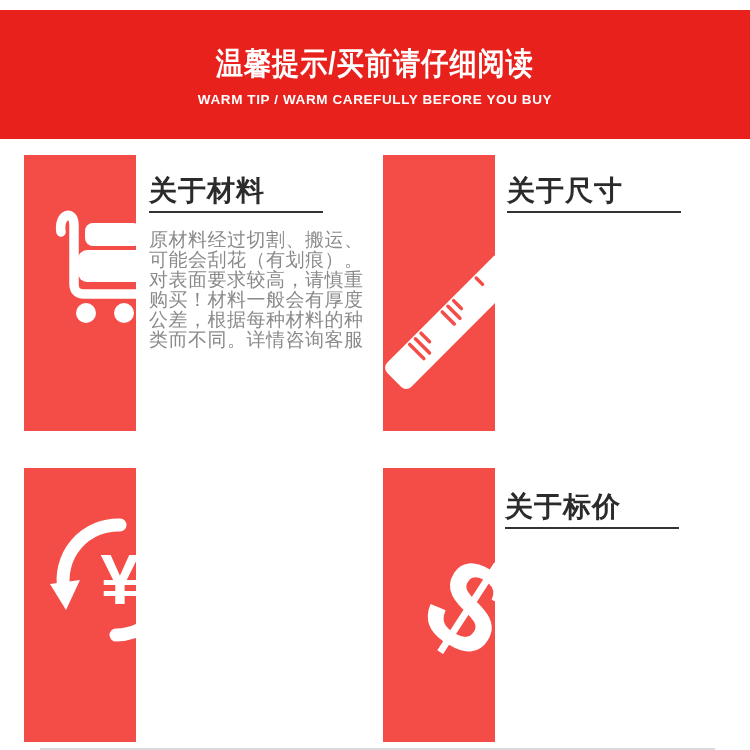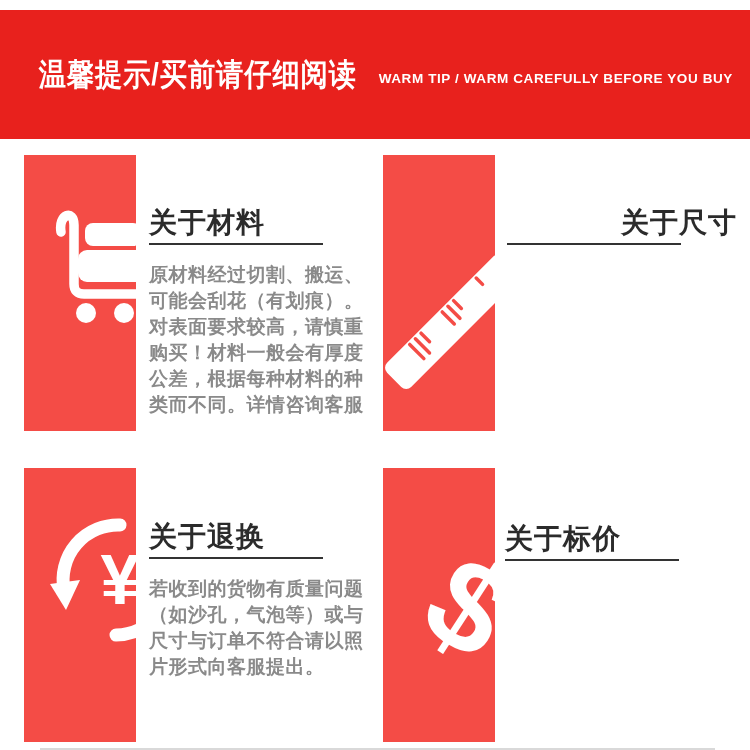--- a/index.html
+++ b/index.html
@@ -1,38 +1,38 @@
 <!DOCTYPE html>
 <html><head>
 <meta charset="utf-8">
 <style>
   html,body{margin:0;padding:0;background:#fff;}
   .page{position:relative;width:750px;height:750px;background:#ffffff;overflow:hidden;
         font-family:"Liberation Sans","DejaVu Sans",sans-serif;}
   .header{position:absolute;left:0;top:10px;width:750px;height:129px;background:#e8211d;
-          display:flex;flex-direction:row;align-items:center;justify-content:center;}
+          display:flex;flex-direction:column;align-items:center;justify-content:center;}
   .header-title{color:#ffffff;font-size:31px;font-weight:bold;letter-spacing:1px;
                 transform:scaleX(0.88);white-space:nowrap;}
   .header-subtitle{color:#ffffff;font-size:13.5px;font-weight:bold;letter-spacing:0.6px;
                    margin-top:7px;white-space:nowrap;}
   .icon-box{position:absolute;width:112px;background:#f44c46;overflow:hidden;}
   .icon-box svg{display:block;}
   .box-1{left:24px;top:155px;height:276px;}
   .box-2{left:383px;top:155px;height:276px;}
   .box-3{left:24px;top:468px;height:274px;}
   .box-4{left:383px;top:468px;height:274px;}
-  .text-col{position:absolute;width:230px;margin-top:32px;}
+  .text-col{position:absolute;width:230px;}
   .col-1{left:149px;top:176px;}
-  .col-2{left:507px;top:176px;text-align:right;}
+  .col-2{left:507px;top:176px;}
   .col-3{left:149px;top:490px;}
   .col-4{left:505px;top:492px;}
   .sec-title{font-size:28px;font-weight:bold;color:#2b2b2b;letter-spacing:1px;line-height:30px;}
   .sec-underline{width:174px;height:2px;background:#333333;margin-top:5px;}
-  .sec-body{margin-top:17px;font-size:19px;line-height:26px;color:#8a8a8a;
-            white-space:pre-line;letter-spacing:0.5px;font-weight:bold;}
+  .sec-body{margin-top:17px;font-size:19px;line-height:20px;color:#8a8a8a;
+            white-space:pre-line;letter-spacing:0.5px;}
   .bottom-line{position:absolute;left:40px;top:748px;width:675px;height:2px;background:#d9d9d9;}
 </style>
 </head>
 <body>
 
 <div class="page">
 
   <div class="header">
     <div class="header-title">温馨提示/买前请仔细阅读</div>
     <div class="header-subtitle">WARM TIP / WARM CAREFULLY BEFORE YOU BUY</div>
@@ -80,28 +80,20 @@
   </div>
 
   <div class="icon-box box-3">
     <svg width="112" height="274" viewBox="0 0 112 274">
       <path d="M 96 57 A 55 55 0 0 0 40 122" fill="none" stroke="#ffffff" stroke-width="13" stroke-linecap="round"></path>
       <polygon points="26,116 56,112 42,142" fill="#ffffff"></polygon>
       <path d="M 92 167 A 55 55 0 0 0 137 143" fill="none" stroke="#ffffff" stroke-width="13" stroke-linecap="round"></path>
       <text x="96" y="136" text-anchor="middle" font-size="70" font-weight="bold" fill="#ffffff" font-family="Liberation Sans, DejaVu Sans, sans-serif">¥</text>
     </svg>
   </div>
-  <div class="text-col col-3">
-    <div class="sec-title">关于退换</div>
-    <div class="sec-underline"></div>
-    <div class="sec-body">若收到的货物有质量问题
-（如沙孔，气泡等）或与
-尺寸与订单不符合请以照
-片形式向客服提出。</div>
-  </div>
 
   <div class="icon-box box-4">
     <svg width="112" height="274" viewBox="0 0 112 274">
       <text x="0" y="0" text-anchor="middle" font-size="128" font-weight="bold" fill="#ffffff" font-family="Liberation Sans, DejaVu Sans, sans-serif" transform="translate(62,176) rotate(33)">$</text>
     </svg>
   </div>
   <div class="text-col col-4">
     <div class="sec-title">关于标价</div>
     <div class="sec-underline"></div>
   </div>

